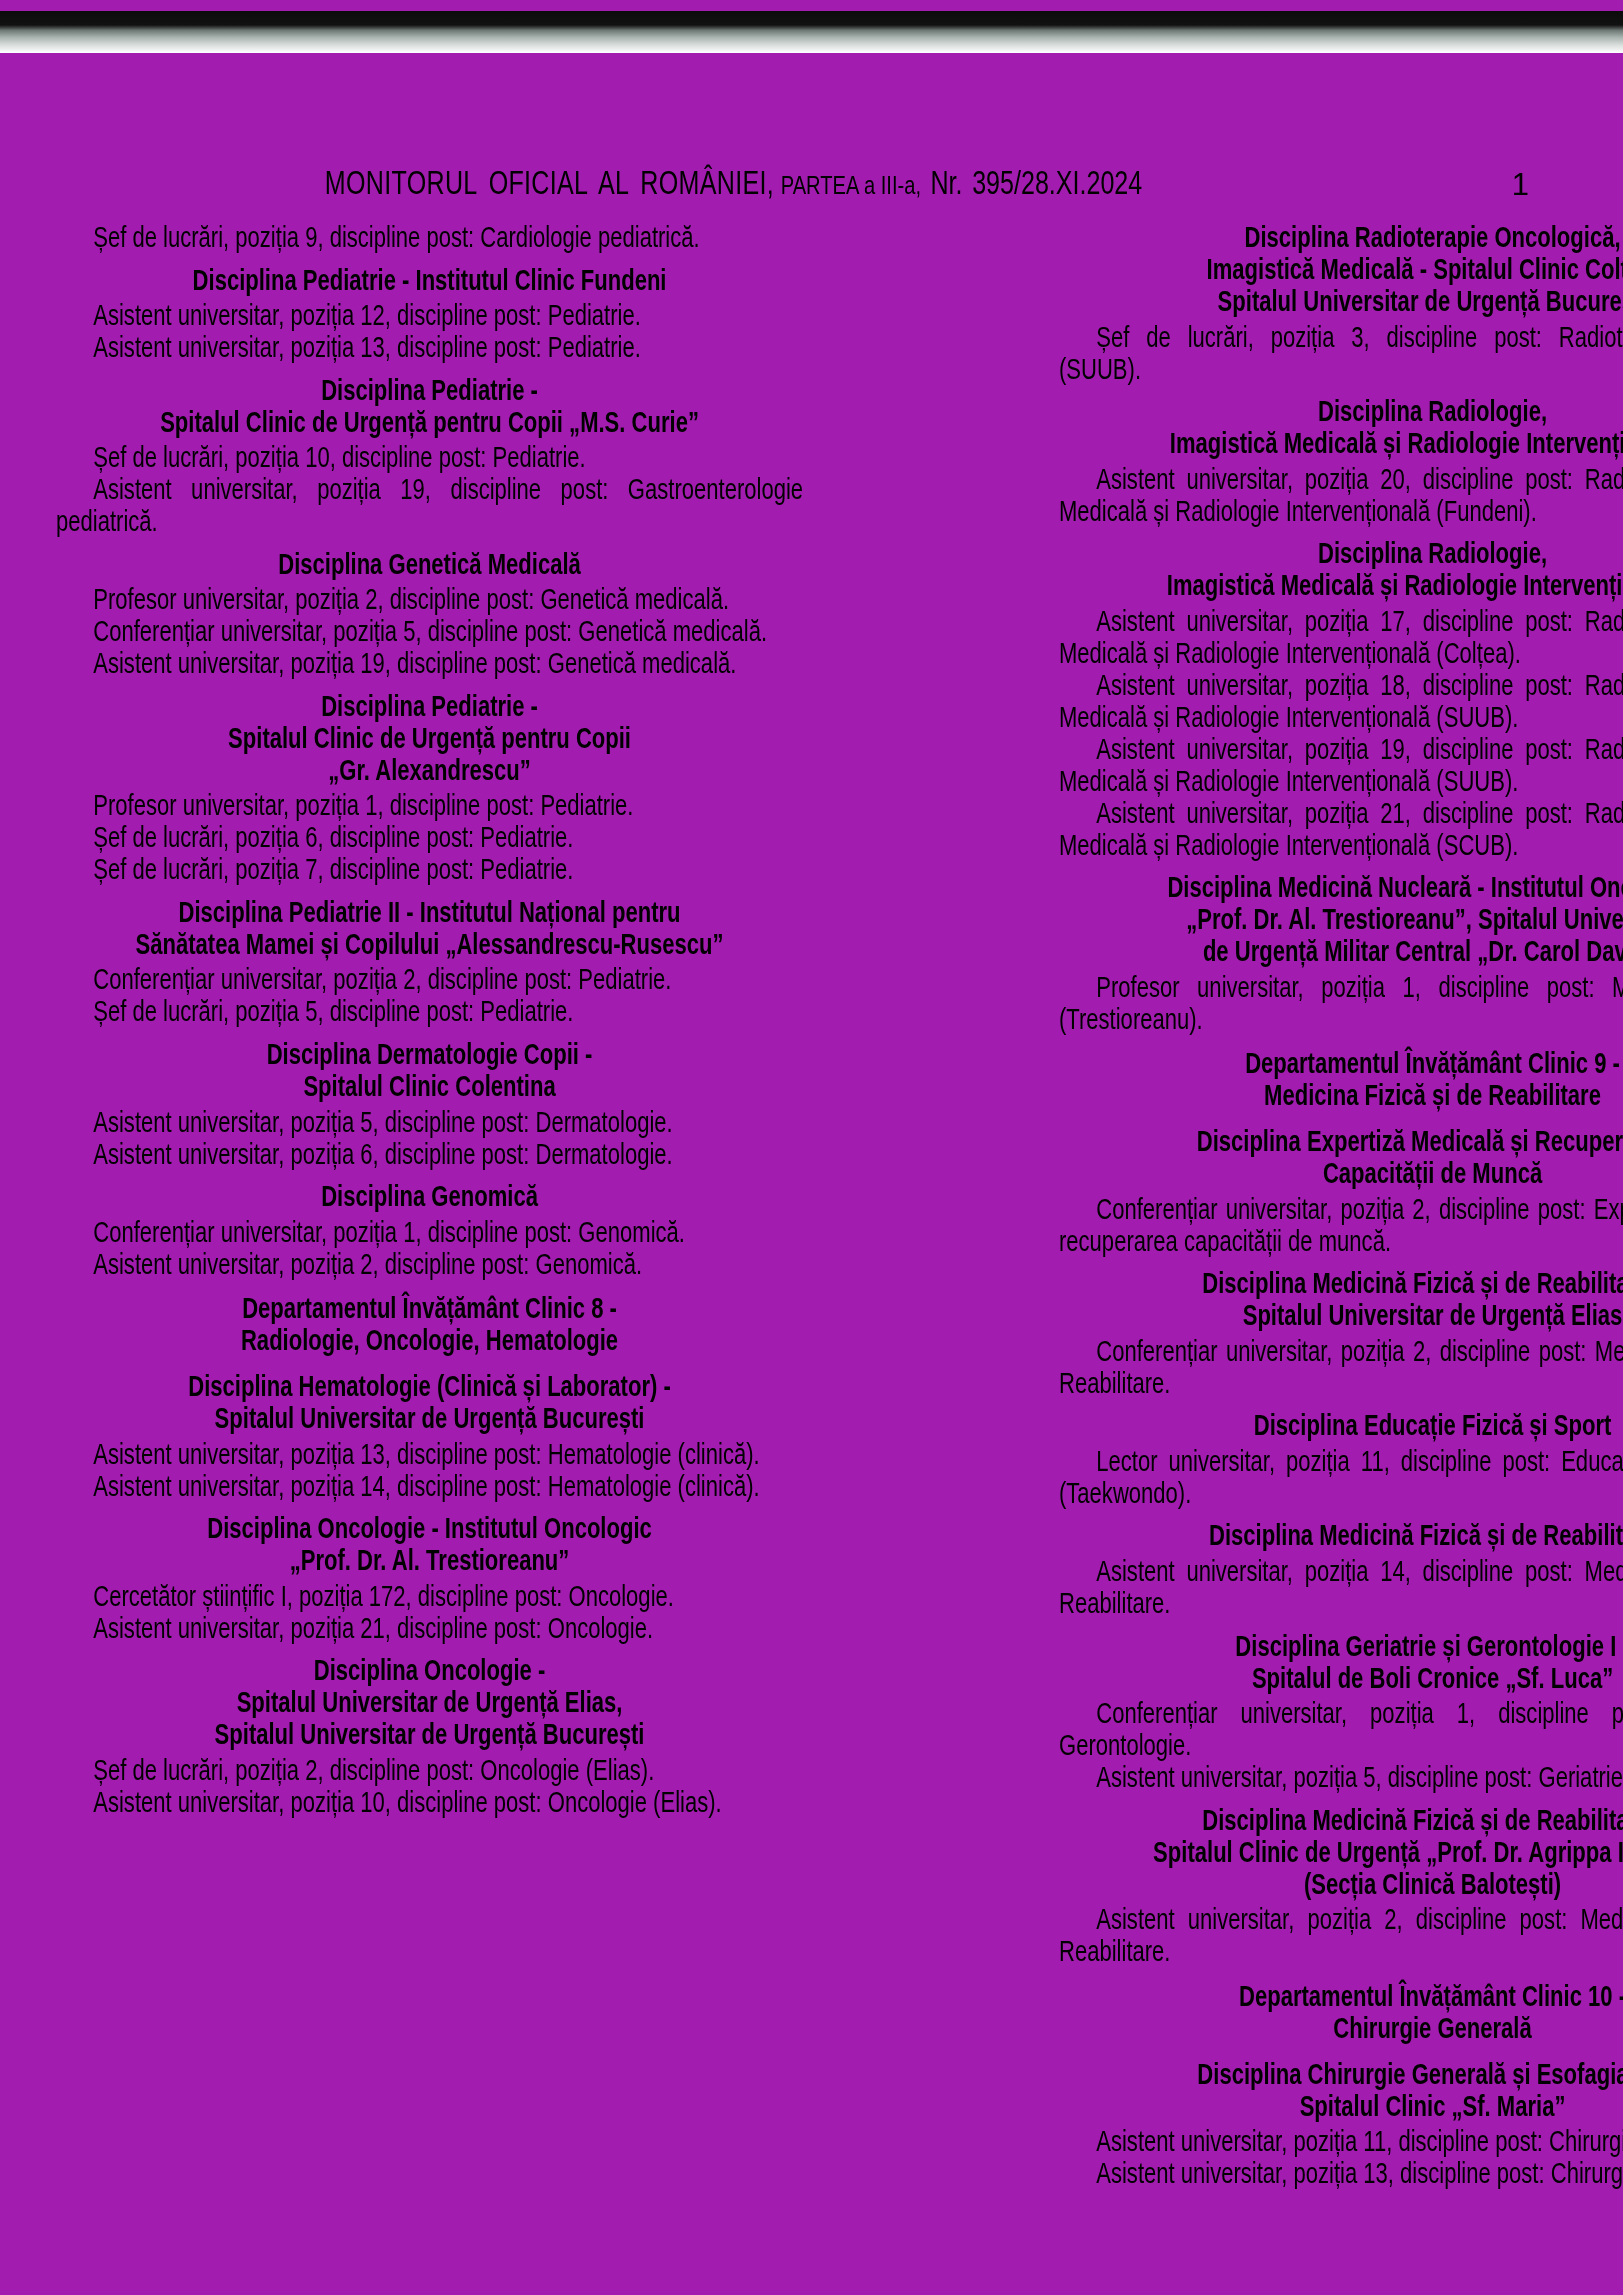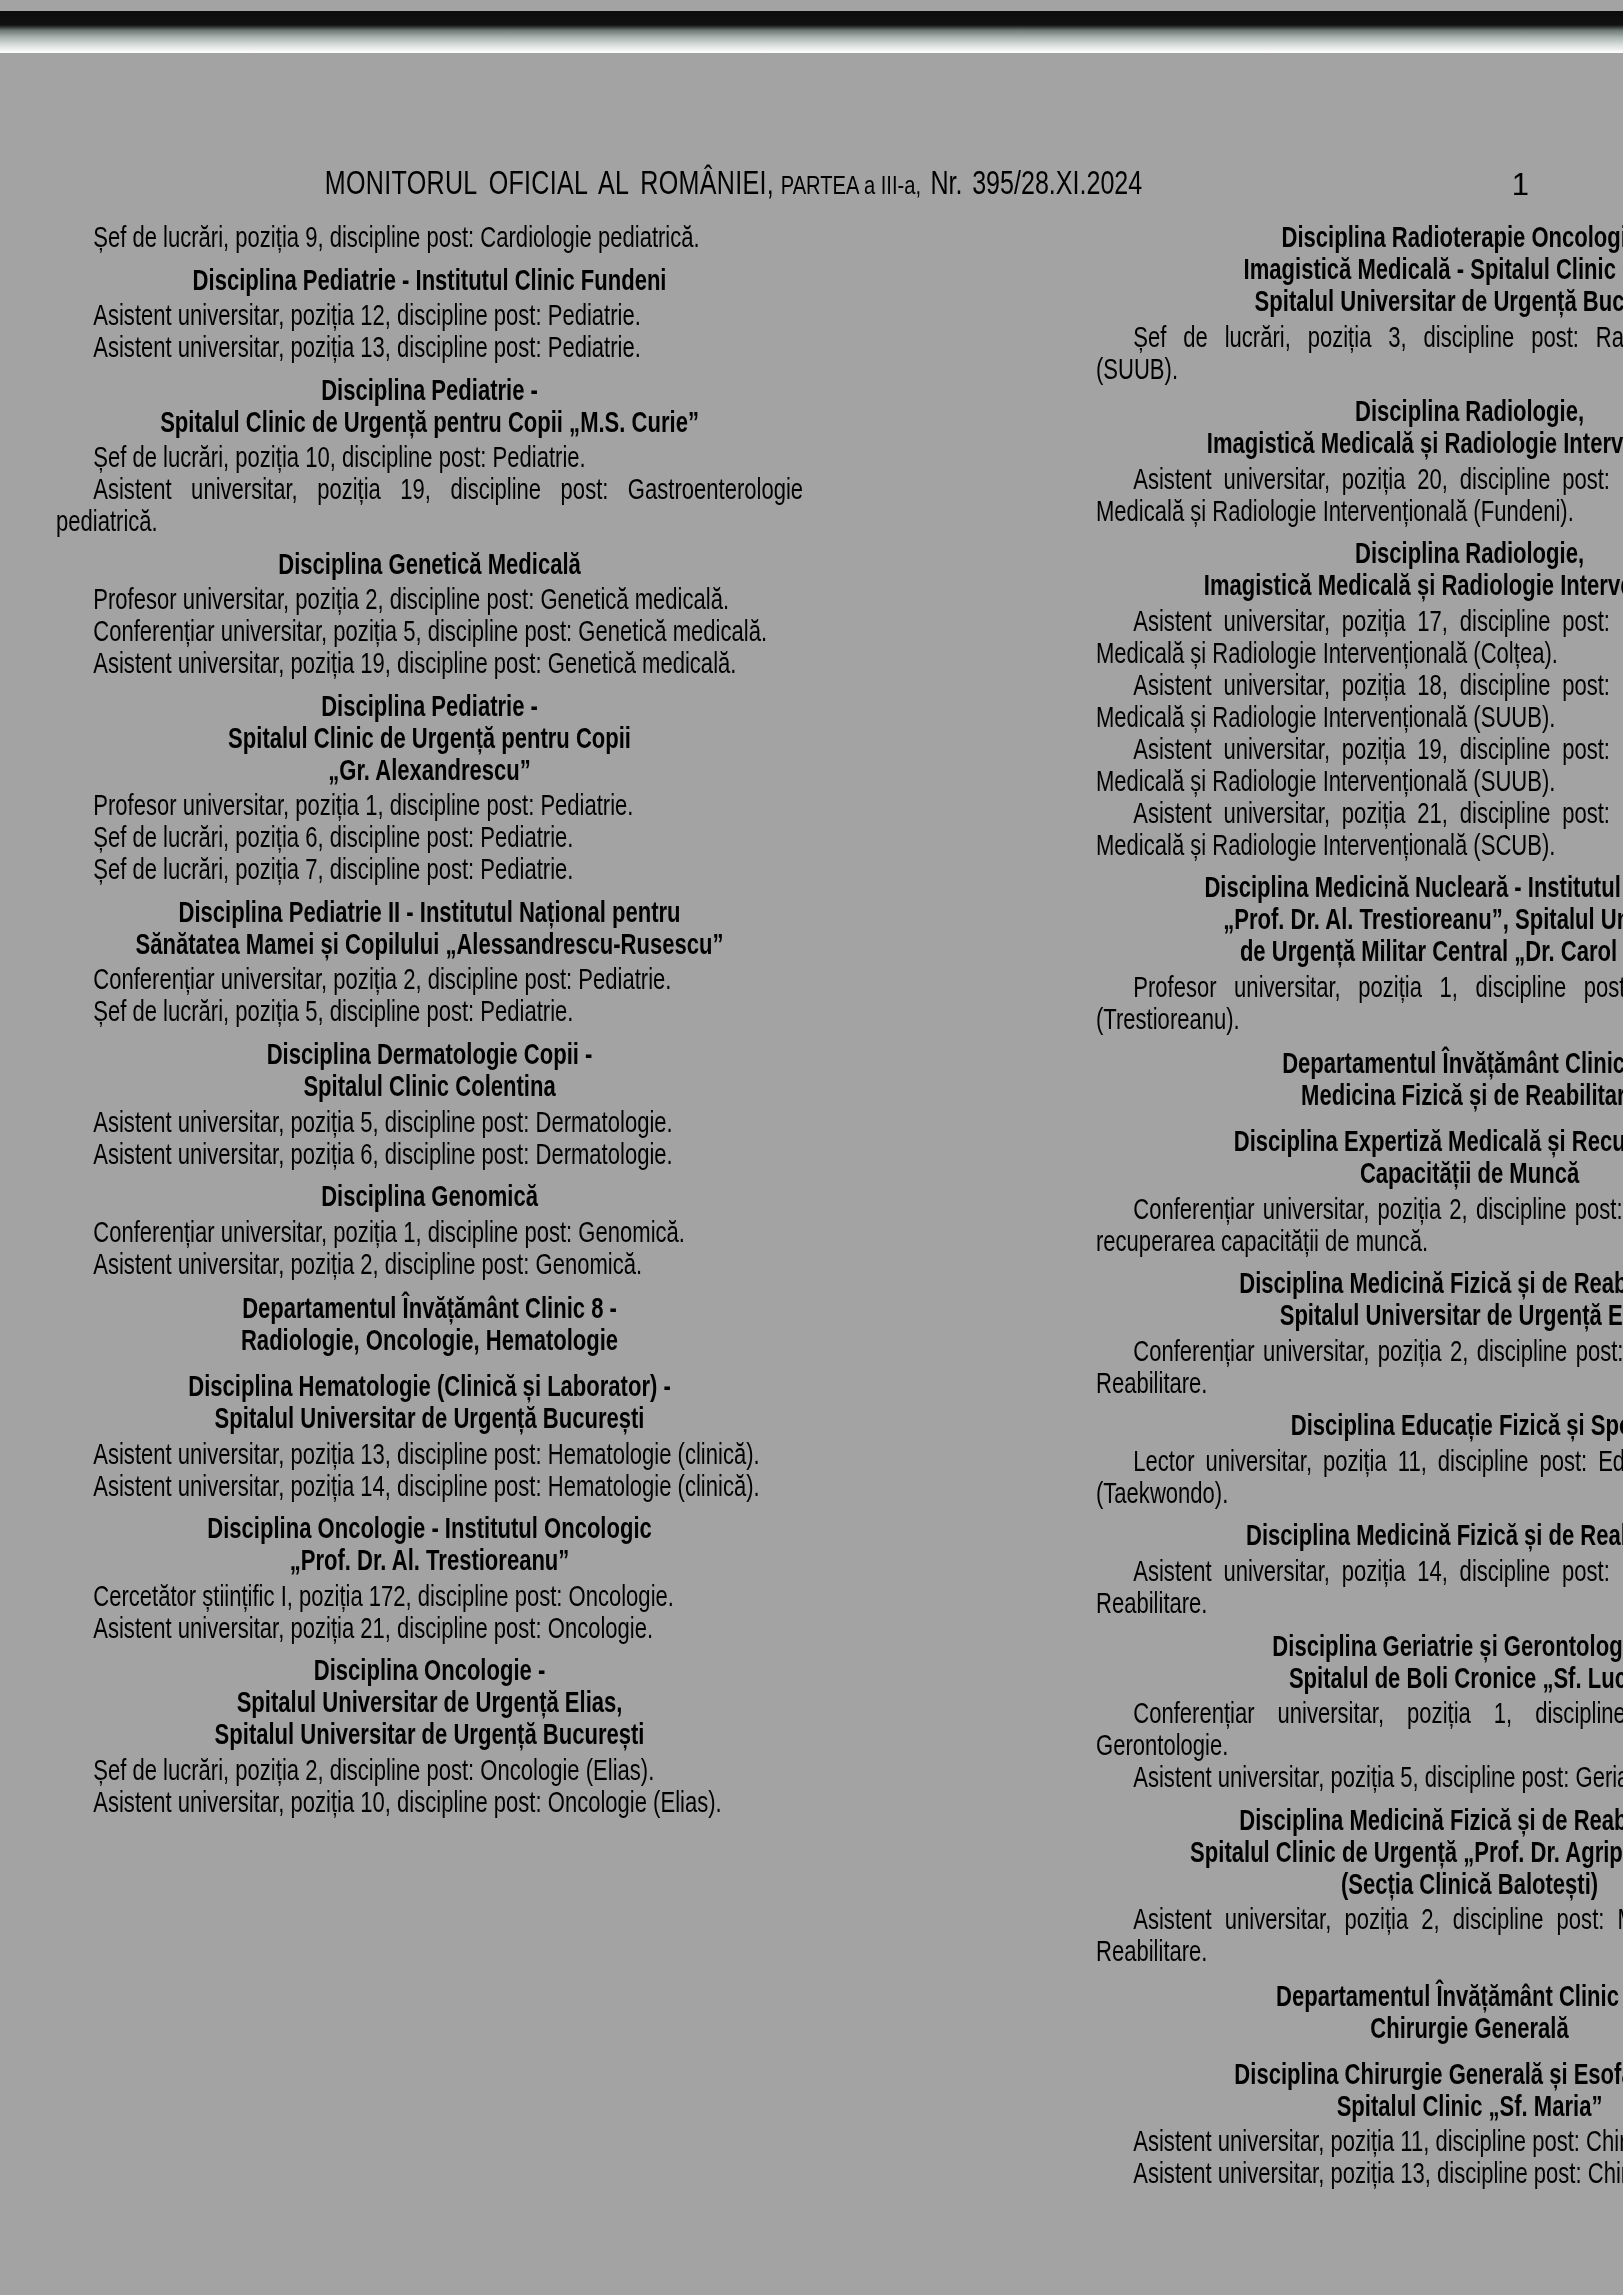--- a/index.html
+++ b/index.html
@@ -1,20 +1,20 @@
 <!DOCTYPE html>
 <html style="font-size:14px"><head>
 <meta charset="utf-8">
 <style>
   html, body { margin: 0; padding: 0; background: #e8e8e8; }
   .page {
     position: relative;
     width: 1623px;
     height: 2295px;
-    background: #a3a3a3;
+    background: #a21caf;
     overflow: hidden;
     font-family: "Liberation Sans", sans-serif;
     color: #000;
   }
   .topbar {
     position: absolute;
     top: 10.6px; left: 0; right: 0;
     height: 42px;
     background: linear-gradient(to bottom,
       #0b0b0b 0px, #111111 14px,
@@ -41,21 +41,21 @@
     top: 167px;
     right: 94px;
     font-size: 31px;
   }
   .columns {
     position: absolute;
     top: 221px;
     left: 56px;
     right: 39px;
     display: flex;
-    gap: 57px;
+    gap: 20px;
   }
   .column { flex: 1; position: relative; }
   .column-inner {
     width: 983px;
     transform: scaleX(0.76);
     transform-origin: 0 0;
     font-size: 29px;
     line-height: 32px;
   }
   .paragraph {

